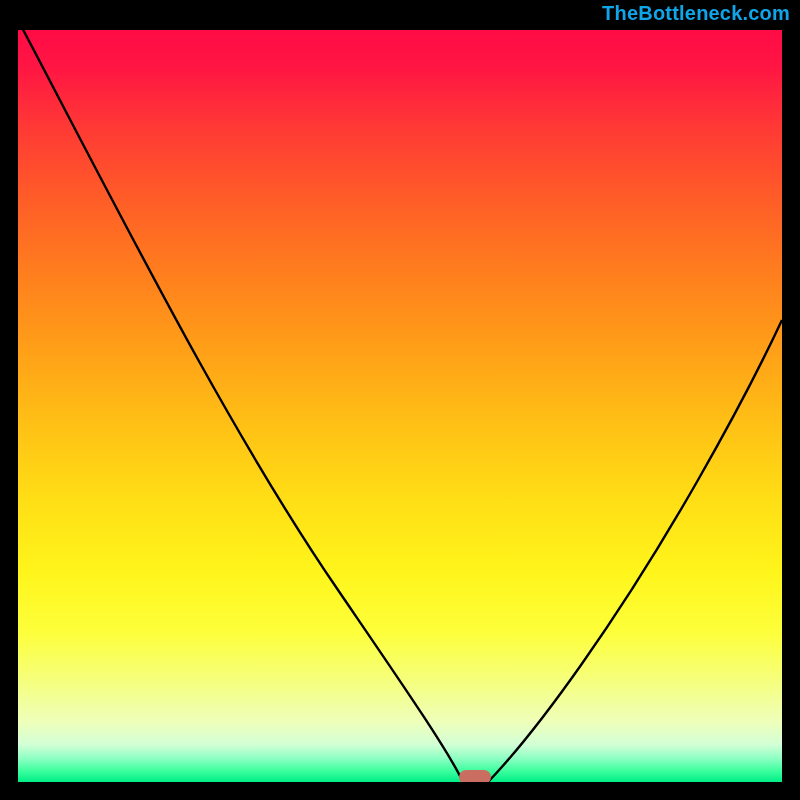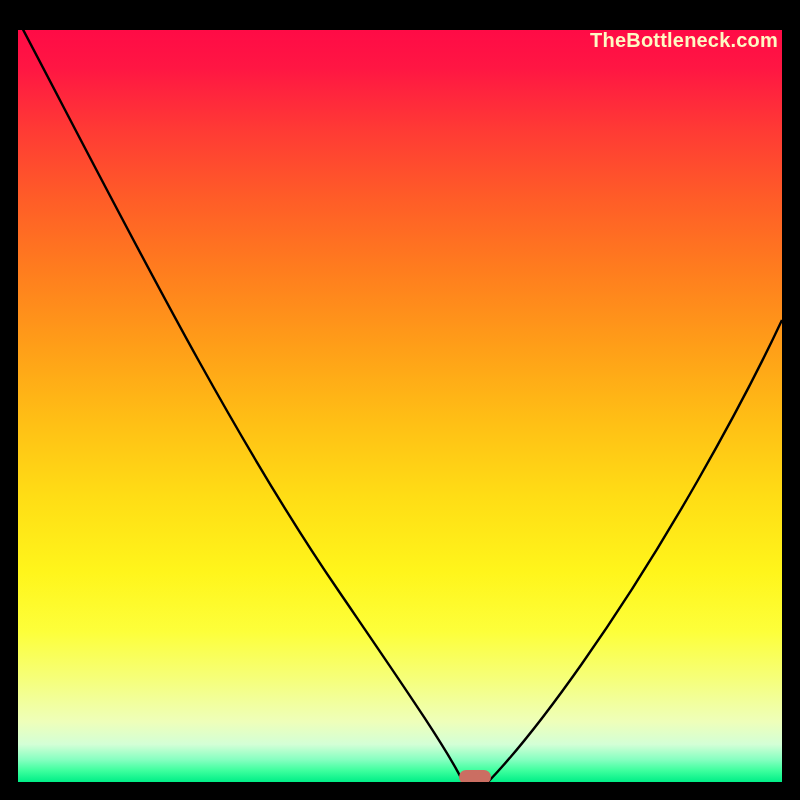--- a/index.html
+++ b/index.html
@@ -13,27 +13,26 @@
   }
   .frame {
     position: relative;
     width: 800px;
     height: 800px;
     background: #000;
   }
   .attribution {
     position: absolute;
     top: 2px;
-    right: 22px;
-    color: #fef9c3;
+    right: 10px;
+    color: #0ea5e9;
     font-size: 20px;
     font-weight: 600;
     letter-spacing: 0.2px;
     z-index: 5;
-    margin-top: 27px;
   }
   .plot-area {
     position: absolute;
     left: 18px;
     top: 30px;
     width: 764px;
     height: 752px;
     overflow: hidden;
   }
   .gradient {

